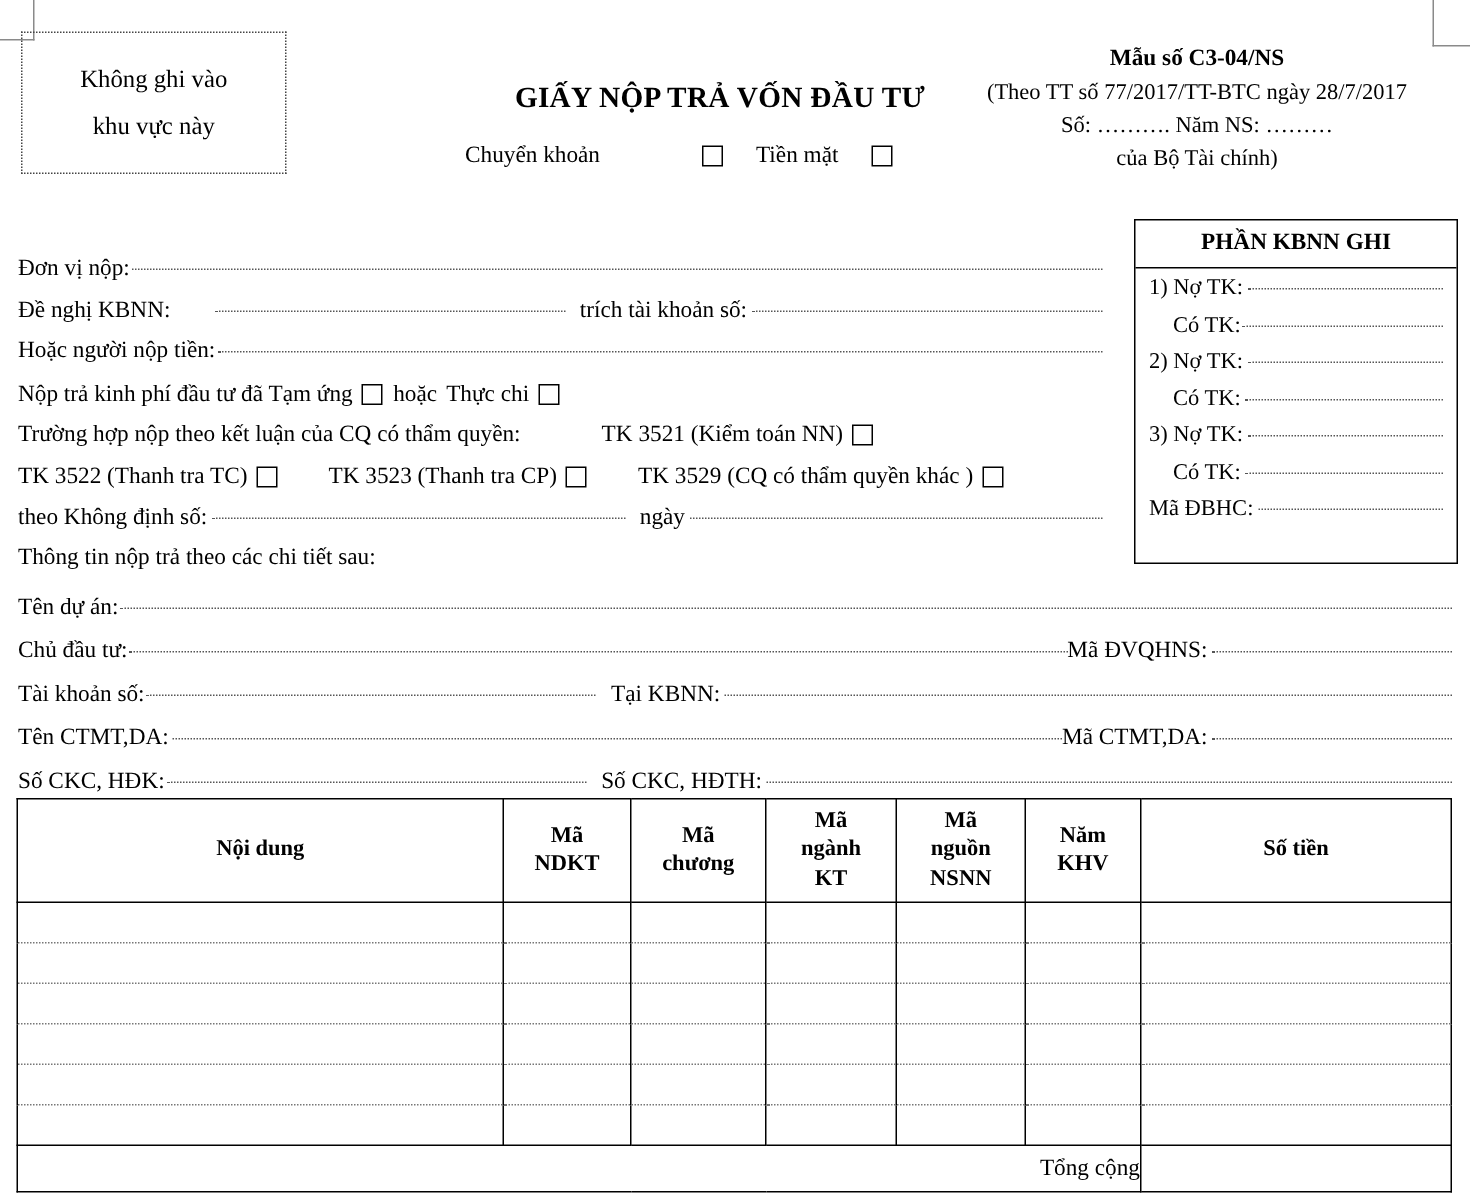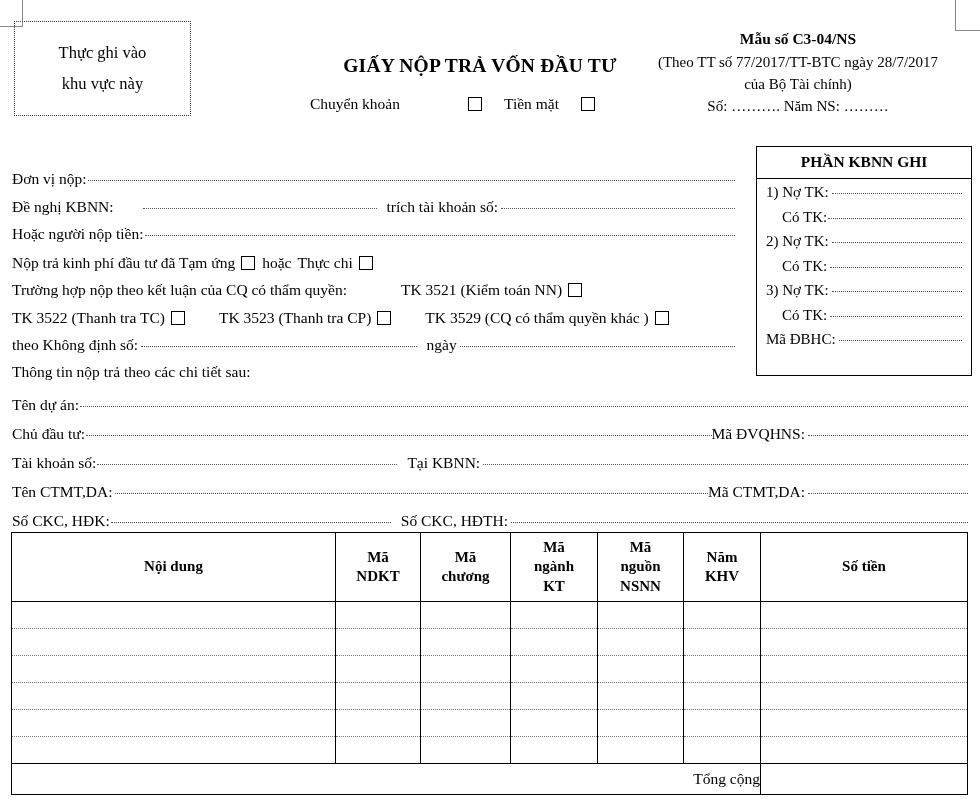--- a/index.html
+++ b/index.html
@@ -230,46 +230,46 @@
 </style>
 </head>
 <body>
 
 <div id="page">
 
   <div class="crop-mark crop-tl"></div>
   <div class="crop-mark crop-tr"></div>
 
   <div class="noscribe-box">
-    <div>Thực ghi vào</div>
+    <div>Không ghi vào</div>
     <div>khu vực này</div>
   </div>
 
   <div class="doc-title">GIẤY NỘP TRẢ VỐN ĐẦU TƯ</div>
 
   <div class="pay-methods">
     <span class="lbl">Chuyển khoản</span>
     <span class="sp1"></span>
     <span class="checkbox"></span>
     <span class="sp2"></span>
     <span class="lbl">Tiền mặt</span>
     <span class="sp3"></span>
     <span class="checkbox"></span>
   </div>
 
   <div class="form-meta">
     <div class="code">Mẫu số C3-04/NS</div>
     <div>(Theo TT số 77/2017/TT-BTC ngày 28/7/2017</div>
-    <div>của Bộ Tài chính)</div>
     <div>
       <span>Số:</span>
       <span>……….</span>
       <span>Năm NS:</span>
       <span>………</span>
     </div>
+    <div>của Bộ Tài chính)</div>
   </div>
 
   <div class="kbnn-box">
     <div class="kbnn-title">PHẦN KBNN GHI</div>
     <div class="kbnn-body">
       <div class="kbnn-row">
         <span class="k-lbl">1) Nợ TK:</span>
         <span class="dots"></span>
       </div>
       <div class="kbnn-row indent">

